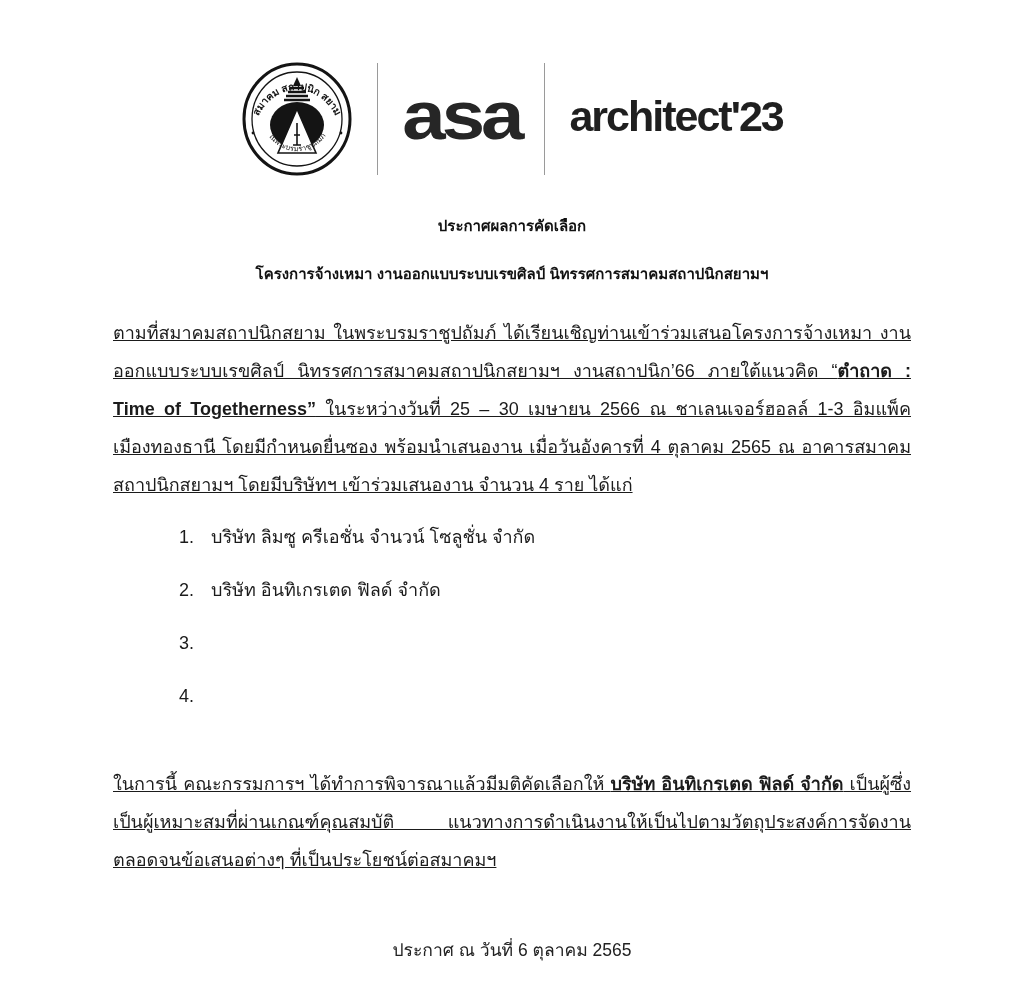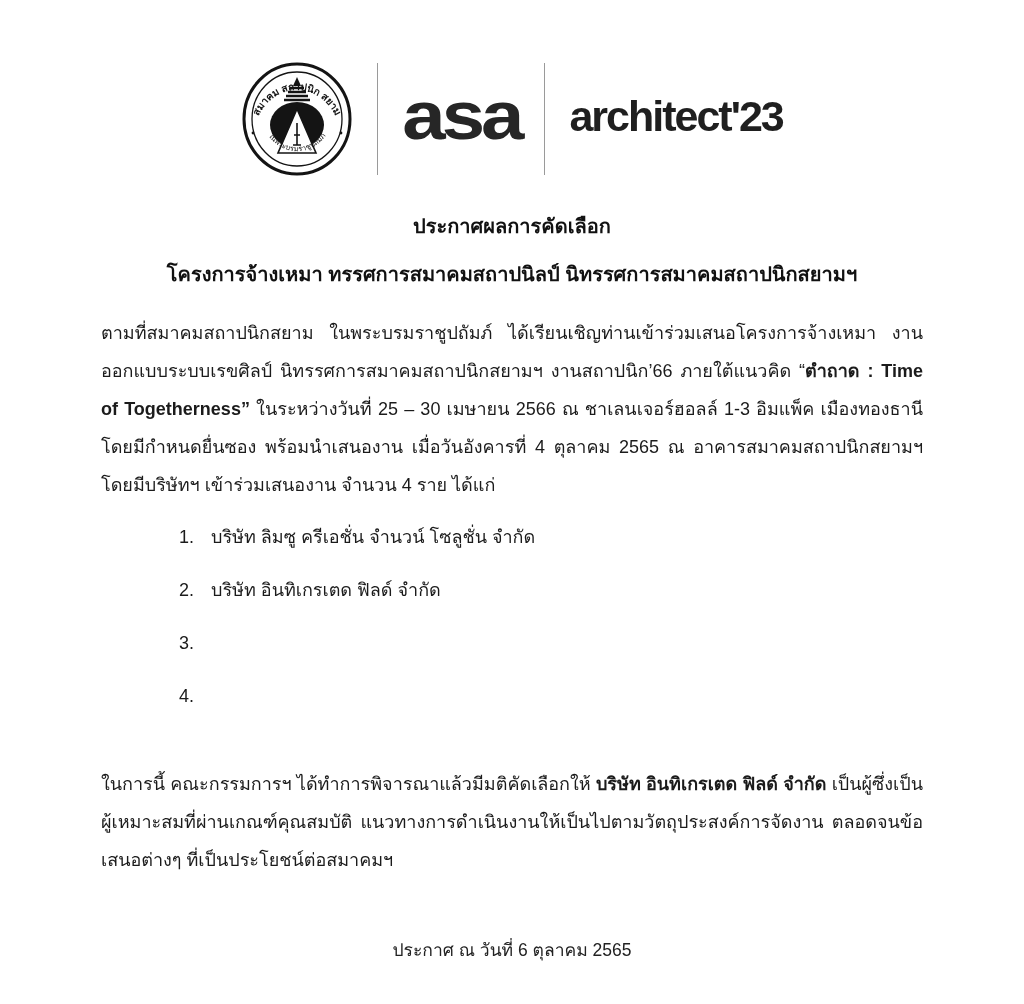--- a/index.html
+++ b/index.html
@@ -38,32 +38,32 @@
     font-weight: 800;
     letter-spacing: -2px;
     color: #1f1f1f;
     line-height: 1;
     padding-bottom: 6px;
   }
   .title-block {
     margin-top: 24px;
     text-align: center;
     font-weight: bold;
-    font-size: 20px;
+    font-size: 15px;
     color: #111;
   }
   .title-block div { line-height: 48px; }
   .content {
     width: 822px;
     margin: 0 auto;
     font-size: 18px;
     line-height: 38px;
     color: #1b1b1b;
   }
-  .para { text-align: justify; margin: 0; }
+  .para { text-align: justify; margin: 12px; text-decoration: underline; }
   .para1 { margin-top: 16px; }
   .bold { font-weight: bold; }
   .company-list { margin-top: 14px; }
   .company-item {
     padding-left: 78px;
     line-height: 38px;
     margin-bottom: 15px;
     display: flex;
   }
   .company-number {
@@ -106,21 +106,21 @@
     </svg>
   </div>
   <div class="vdivider"></div>
   <div class="asa-wordmark">asa</div>
   <div class="vdivider"></div>
   <div class="event-wordmark">architect'23</div>
 </div>
 
 <div class="title-block">
   <div>ประกาศผลการคัดเลือก</div>
-  <div>โครงการจ้างเหมา ทรรศการสมาคมสถาปนิลป์ นิทรรศการสมาคมสถาปนิกสยามฯ</div>
+  <div>โครงการจ้างเหมา งานออกแบบระบบเรขศิลป์ นิทรรศการสมาคมสถาปนิกสยามฯ</div>
 </div>
 
 <div class="content">
 
   <p class="para para1"><span>ตามที่สมาคมสถาปนิกสยาม  ในพระบรมราชูปถัมภ์  ได้เรียนเชิญท่านเข้าร่วมเสนอโครงการจ้างเหมา  งานออกแบบระบบเรขศิลป์ นิทรรศการสมาคมสถาปนิกสยามฯ งานสถาปนิก’66 ภายใต้แนวคิด “</span><span class="bold">ตำถาด : Time of Togetherness”</span><span> ในระหว่างวันที่ 25 – 30 เมษายน 2566 ณ ชาเลนเจอร์ฮอลล์ 1-3  อิมแพ็ค เมืองทองธานี โดยมีกำหนดยื่นซอง  พร้อมนำเสนองาน เมื่อวันอังคารที่ 4 ตุลาคม 2565 ณ อาคารสมาคมสถาปนิกสยามฯ โดยมีบริษัทฯ เข้าร่วมเสนองาน  จำนวน  4  ราย ได้แก่</span></p>
 
   <div class="company-list">
     <div class="company-item">
       <span class="company-number">1.</span>
       <span>บริษัท ลิมซู ครีเอชั่น จำนวน์ โซลูชั่น จำกัด</span>

